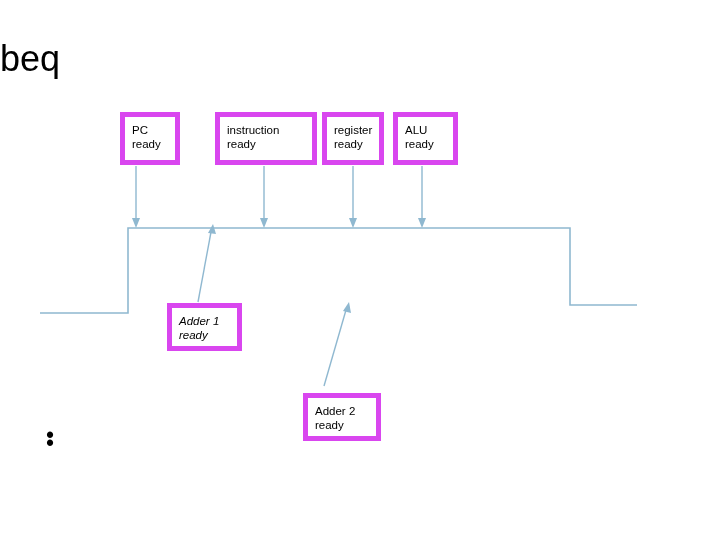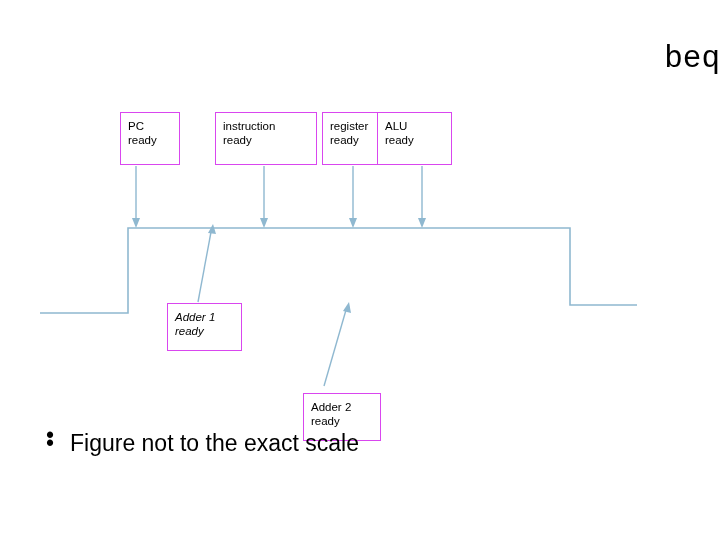--- a/index.html
+++ b/index.html
@@ -19,30 +19,30 @@
     position: absolute;
     left: 0; top: 0;
     width: 720px;
     height: 540px;
   }
   #title {
     position: absolute;
     left: 0;
     top: 40px;
     width: 720px;
-    text-align: right;
-    font-size: 31px;
+    text-align: left;
+    font-size: 36px;
     line-height: 38px;
     color: #000000;
-    font-family: Liberation Mono, monospace;
+    font-family: Liberation Sans, sans-serif;
   }
   .label-box {
     position: absolute;
     box-sizing: border-box;
-    border: 1px solid #d946ef;
+    border: 5px solid #d946ef;
     background: #ffffff;
     font-size: 11.5px;
     line-height: 14px;
     color: #000000;
     padding: 6px 5px 0 7px;
     font-family: "Liberation Sans", sans-serif;
   }
   .label-box .l1 { display: block; }
   .label-box .l2 { display: block; }
 
@@ -126,38 +126,37 @@
   <div class="label-box" style="left:215px; top:112px; width:102px; height:53px;">
     <span class="l1">instruction</span>
     <span class="l2">ready</span>
   </div>
 
   <div class="label-box" style="left:322px; top:112px; width:62px; height:53px;">
     <span class="l1">register</span>
     <span class="l2">ready</span>
   </div>
 
-  <div class="label-box" style="left:377px; top:112px; width:75px; height:53px;">
+  <div class="label-box" style="left:393px; top:112px; width:65px; height:53px;">
     <span class="l1">ALU</span>
     <span class="l2">ready</span>
   </div>
 
   <div class="label-box" style="left:167px; top:303px; width:75px; height:48px;font-style:italic;">
     <span class="l1">Adder 1</span>
     <span class="l2">ready</span>
   </div>
 
   <div class="label-box" style="left:303px; top:393px; width:78px; height:48px;">
     <span class="l1">Adder 2</span>
     <span class="l2">ready</span>
   </div>
 
   <div id="bullets">
     <div class="bullet">
       <span class="dot">•</span>
     </div>
     <div class="bullet">
       <span class="dot">•</span>
-      <span>Figure not to the exact scale</span>
     </div>
   </div>
 
 </div>
 
 </body></html>

